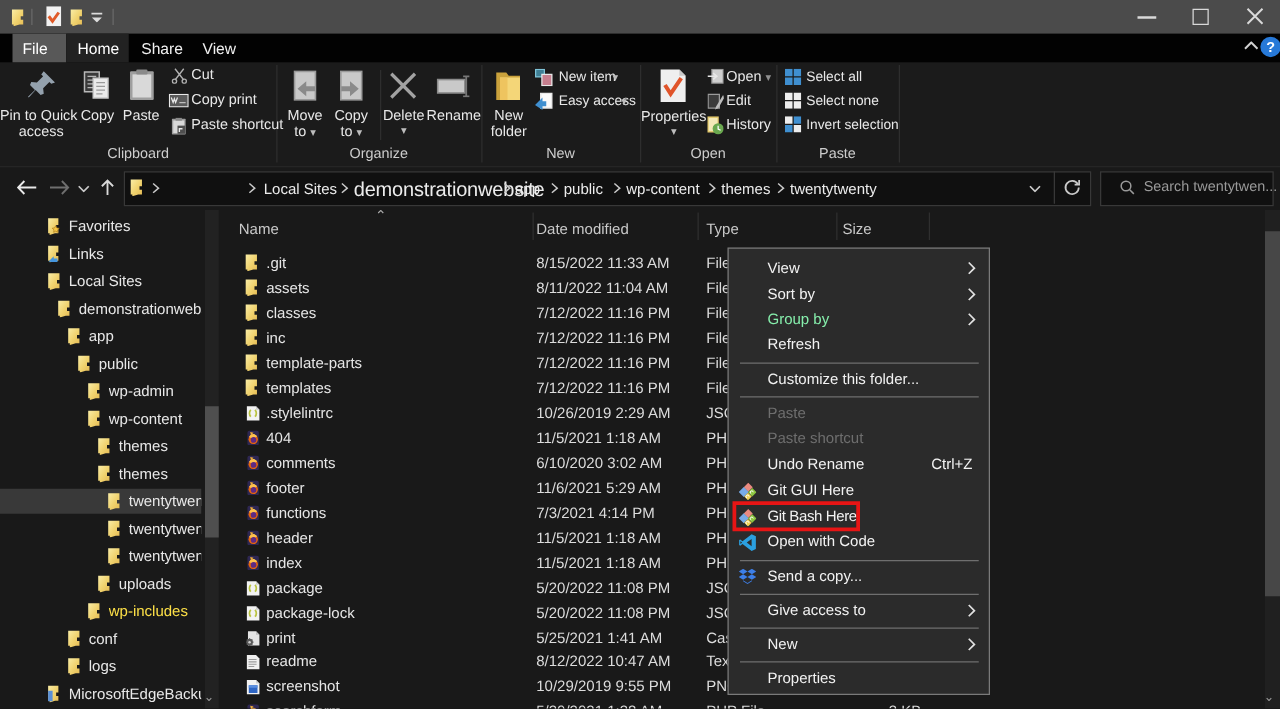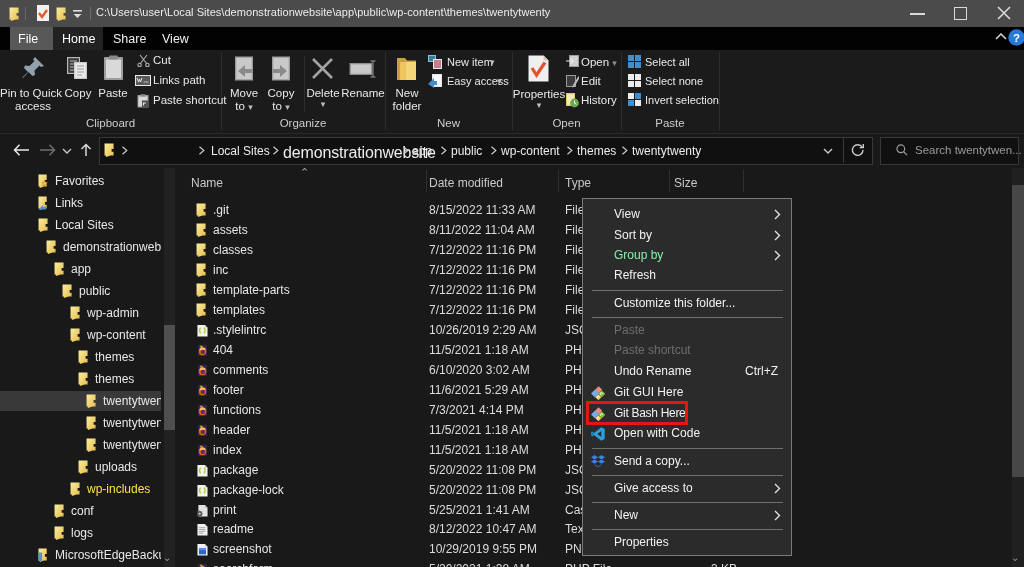--- a/index.html
+++ b/index.html
@@ -29,21 +29,20 @@
         <use href="#fo"></use>
       </svg>
     </div>
 <div class="abs" style="left:73px;top:10px;">
       <svg width="9" height="8" viewBox="0 0 9 8">
         <rect x="0" y="0" width="9" height="1.6" fill="#dcdcdc"></rect>
         <path d="M0.5 4 L8.5 4 L4.5 8 Z" fill="#dcdcdc"></path>
       </svg>
     </div>
 <div class="abs" style="left:90px;top:7px;width:1px;height:13px;background:#6a6a6a;"></div>
-<div class="tx" style="left:96px;top:6px;font-size:11px;color:#ededed;letter-spacing:0.05px;">C:\Users\user\Local Sites\demonstrationwebsite\app\public\wp-content\themes\twentytwenty</div>
 
 <div class="abs" style="left:910px;top:13px;width:15px;height:1.5px;background:#d9d9d9;"></div>
 <div class="abs" style="left:954px;top:7px;width:11px;height:11px;border:1.5px solid #d9d9d9;"></div>
 <div class="abs" style="left:997px;top:6px;">
       <svg width="14" height="14" viewBox="0 0 14 14">
         <path d="M1 1l12 12M13 1L1 13" stroke="#d9d9d9" stroke-width="1.6"></path>
       </svg>
     </div>
 
 <div class="abs" style="left:0;top:27px;width:1024px;height:23px;background:#020202;"></div>
@@ -127,21 +126,21 @@
       </div>
 <div class="tx" style="left:153px;top:54px;font-size:11.5px;">Cut</div>
 <div class="abs" style="left:135px;top:75px;">
         <svg width="16" height="11" viewBox="0 0 16 11">
           <rect x="0" y="0" width="16" height="11" fill="#e8e8e8"></rect>
           <rect x="1" y="1" width="14" height="9" fill="#5a5a5a"></rect>
           <path d="M2 3l1.5 4 1-3 1 3L7 3" stroke="#e8e8e8" stroke-width="1" fill="none"></path>
           <path d="M8.5 7h5" stroke="#bdbdbd" stroke-width="1"></path>
         </svg>
       </div>
-<div class="tx" style="left:153px;top:74px;font-size:11.5px;">Links path</div>
+<div class="tx" style="left:153px;top:74px;font-size:11.5px;">Copy print</div>
 <div class="abs" style="left:137px;top:94px;">
         <svg width="12" height="14" viewBox="0 0 12 14">
           <rect x="0.5" y="1" width="11" height="12.5" rx="0.5" fill="#9e9e9e"></rect>
           <rect x="1.6" y="2.4" width="8.8" height="10" fill="#d9d9d9"></rect>
           <rect x="3.5" y="0.2" width="5" height="2.4" fill="#8a8a8a"></rect>
           <rect x="5" y="6.5" width="6" height="6.5" fill="#4f4f4f"></rect>
           <path d="M6.5 11.5v-2.5h2.5" stroke="#e8e8e8" stroke-width="1.1" fill="none"></path>
         </svg>
       </div>
 <div class="tx" style="left:153px;top:94px;font-size:11.5px;">Paste shortcut</div>

